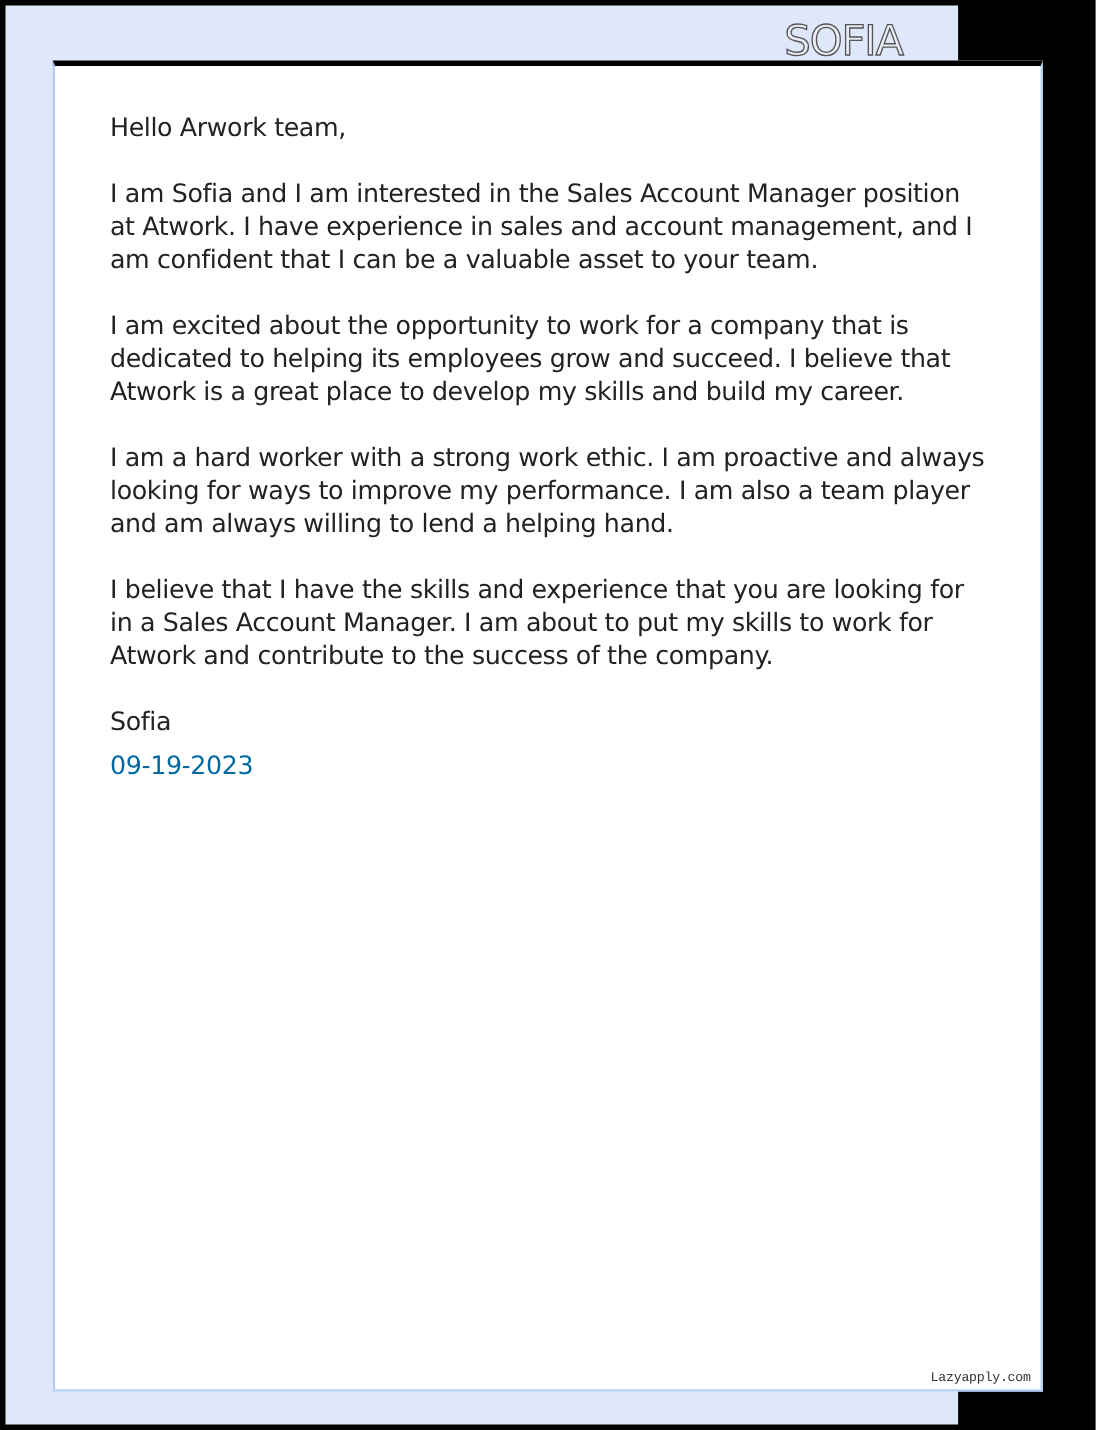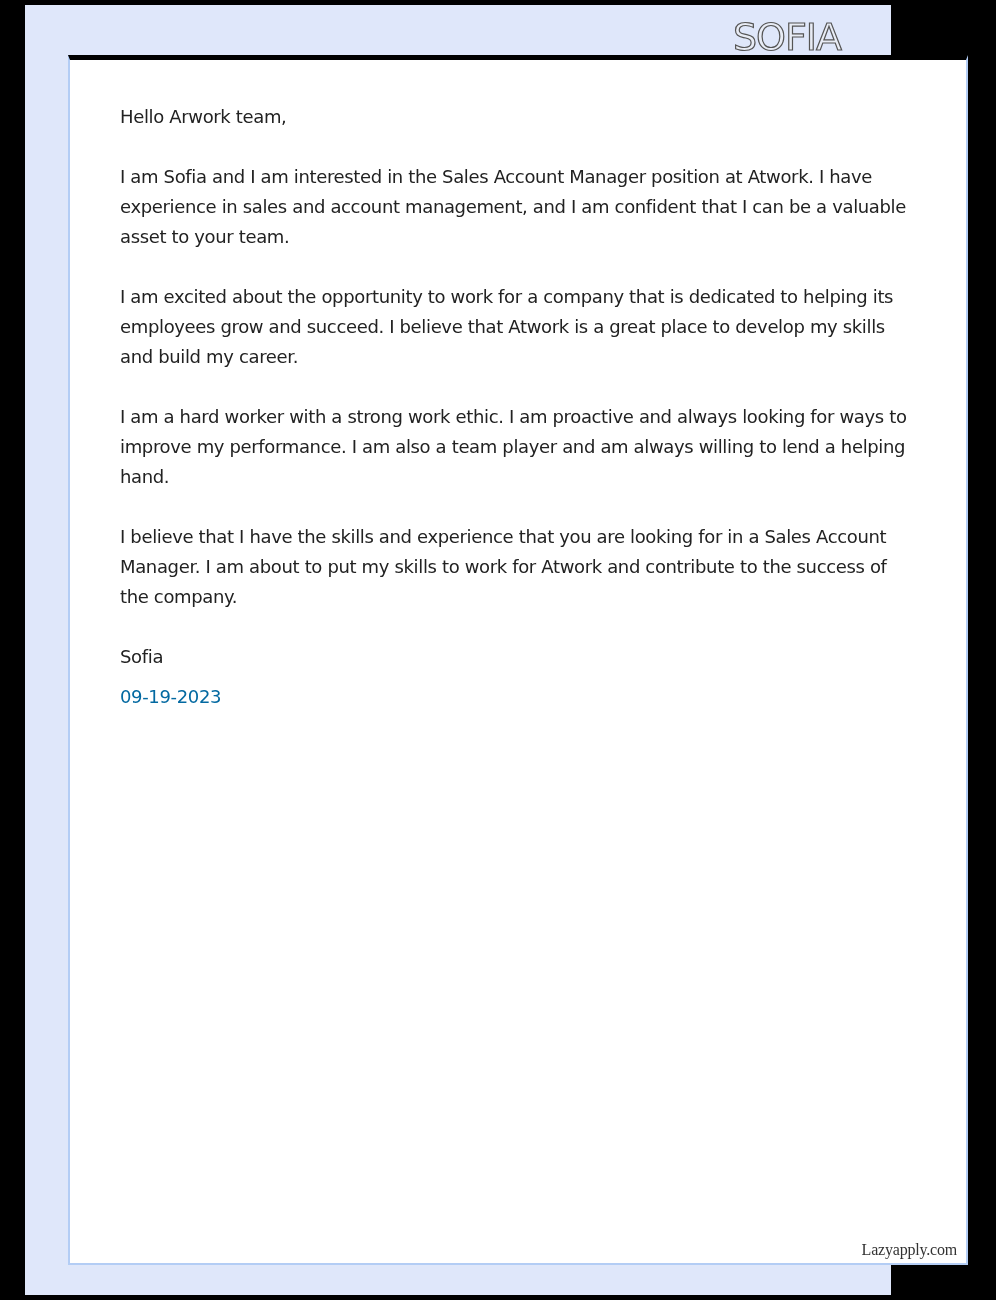--- a/index.html
+++ b/index.html
@@ -13,21 +13,20 @@
       background: #000000;
       font-family: "DejaVu Sans", sans-serif;
     }
     .frame {
       position: absolute;
       left: 5px;
       top: 5px;
       width: 866px;
       height: 1290px;
       background: #dfe7fa;
-      margin-left: 20px;
     }
     .header-name {
       position: absolute;
       right: 50px;
       top: 12px;
       font-family: "DejaVu Sans", sans-serif;
       font-size: 38px;
       line-height: 40px;
       letter-spacing: -1px;
       color: #e8ecf5;
@@ -46,41 +45,41 @@
       border-bottom: 2px solid #b3cdf5;
       border-top: 5px solid #000000;
       box-sizing: content-box;
     }
     .letter {
       position: absolute;
       left: 50px;
       top: 42px;
       width: 800px;
       font-family: "DejaVu Sans", sans-serif;
-      font-size: 18px;
+      font-size: 23px;
       line-height: 30px;
       color: #222222;
       letter-spacing: -0.35px;
     }
     .letter p {
       margin: 0 0 30px 0;
     }
     .letter p.tight {
       margin-bottom: 10px;
     }
     .letter .date {
       color: #0369a1;
       margin: 0;
     }
     .footer-brand {
       position: absolute;
       right: 9px;
       bottom: 4px;
-      font-family: Liberation Serif, serif;
-      font-size: 16px;
+      font-family: Liberation Mono, monospace;
+      font-size: 12px;
       color: #333333;
       letter-spacing: -0.2px;
     }
   </style>
 </head>
 <body>
 
 <div class="frame">
   <div class="header-name">SOFIA</div>
 

